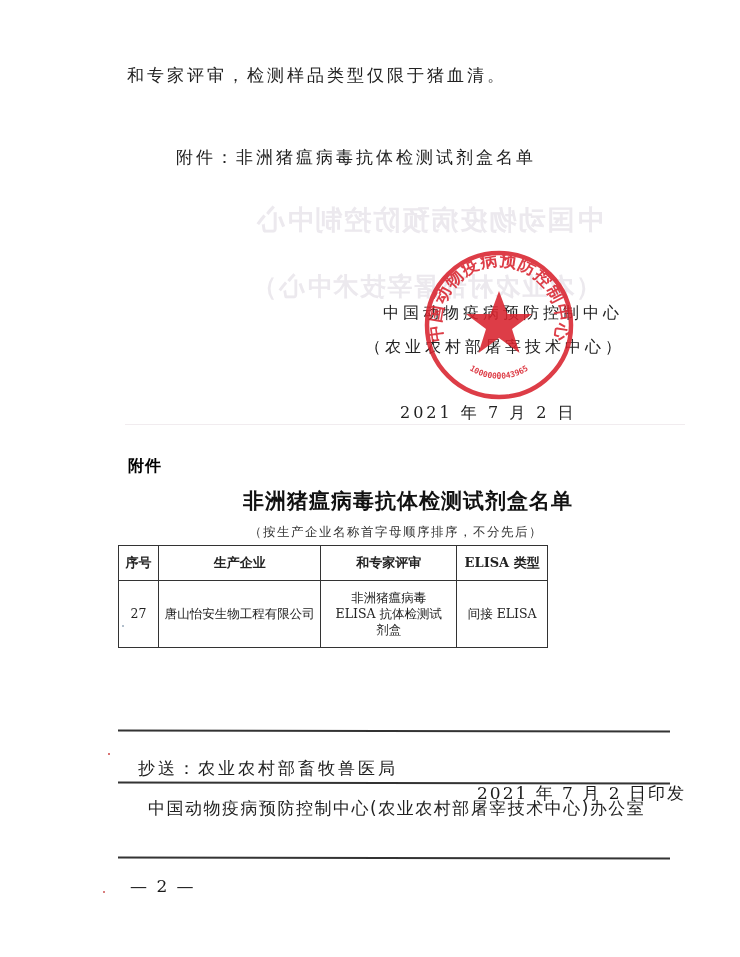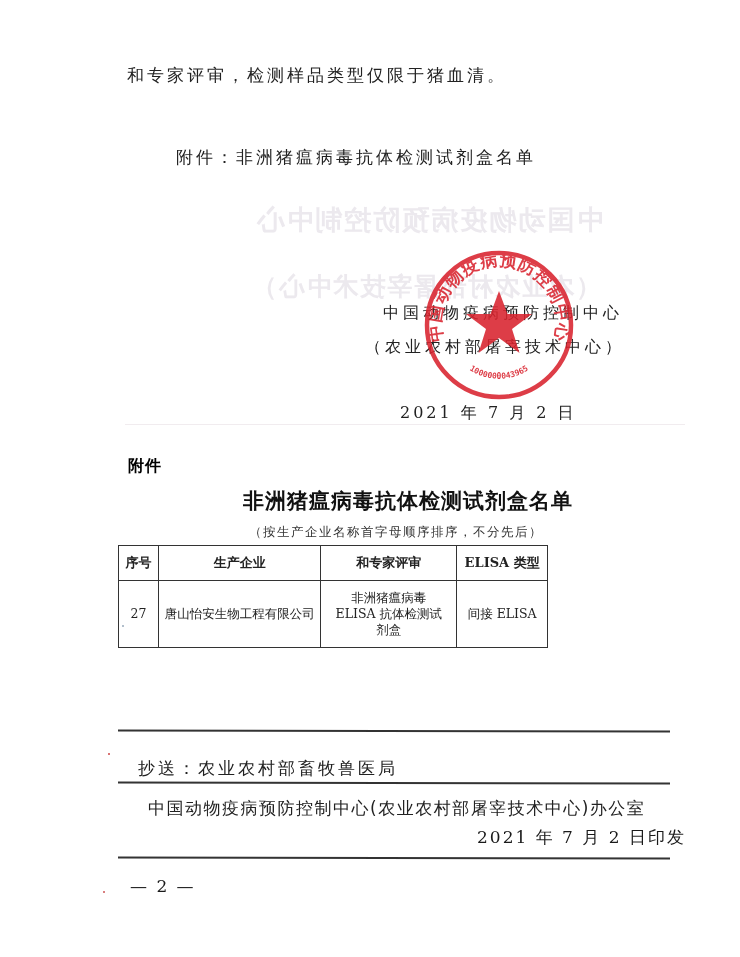--- a/index.html
+++ b/index.html
@@ -32,21 +32,21 @@
     table.kit th { height: 34px; font-weight: bold; font-size: 13px; }
     table.kit td { height: 35px; }
     table.kit col.c1 { width: 45px; } table.kit col.c2 { width: 209px; }
     table.kit col.c3 { width: 161px; } table.kit col.c4 { width: 103px; }
     .rule { position: absolute; height: 1.5px; background: #333; }
     #rule1 { left: 118px; top: 730px; width: 552px; transform: rotate(0.12deg); }
     #rule2 { left: 118px; top: 782px; width: 552px; transform: rotate(0.12deg); }
     #rule3 { left: 118px; top: 857px; width: 552px; transform: rotate(0.1deg); }
     #cc { left: 138px; top: 745px; font-size: 17px; letter-spacing: 3px; margin-top: 12px; }
     #issuer { left: 148px; top: 797px; font-size: 17px; letter-spacing: 1.5px; }
-    #issue-date { left: 477px; top: 826px; font-family: "DejaVu Serif", serif; font-size: 17px; letter-spacing: 2px; }
+    #issue-date { left: 477px; top: 782px; font-family: "DejaVu Serif", serif; font-size: 17px; letter-spacing: 2px; }
     #page-num { left: 130px; top: 876px; font-family: "DejaVu Serif", serif; font-size: 17px; letter-spacing: 2px; }
     .speck { position: absolute; width: 2px; height: 2px; border-radius: 50%; }
   </style>
 </head>
 <body>
 
 <div class="ghost" style="left:255px;top:202px;font-size:27px;">中国动物疫病预防控制中心</div>
 <div class="ghost" style="left:250px;top:270px;font-size:25px;">（农业农村部屠宰技术中心）</div>
 
 <div class="abs fs-body" id="line1">和专家评审，检测样品类型仅限于猪血清。</div>

